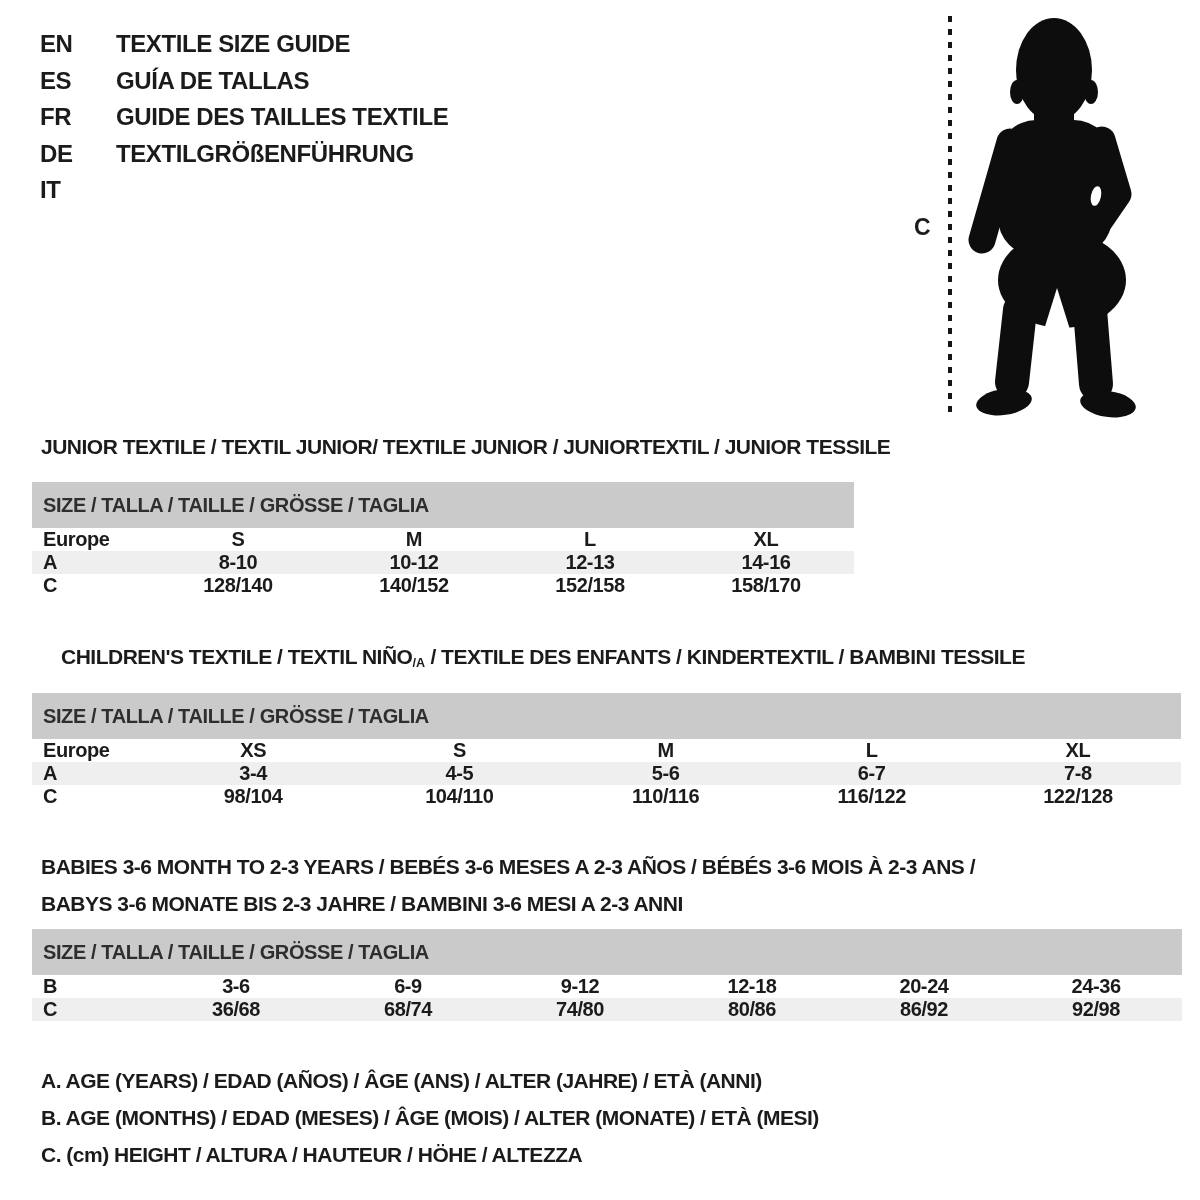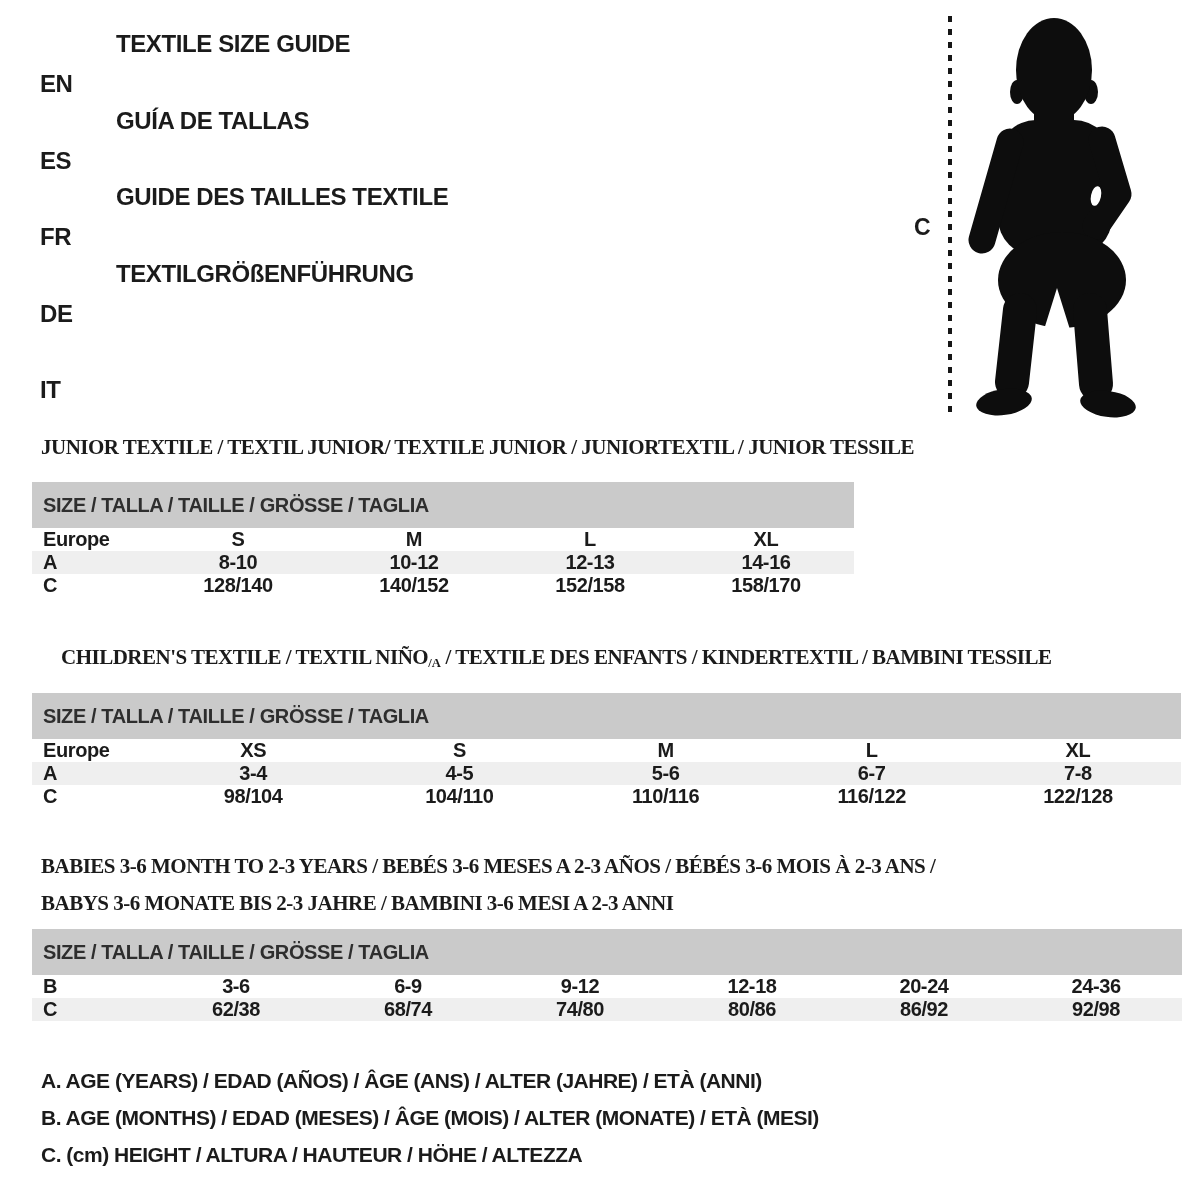--- a/index.html
+++ b/index.html
@@ -4,28 +4,28 @@
 <style>
   html,body{margin:0;padding:0;}
   body{
     width:1200px;height:1200px;position:relative;background:#ffffff;
     font-family:"Liberation Sans", sans-serif;color:#1b1b1b;overflow:hidden;
   }
   .abs{position:absolute;}
   
   .langs{left:40px;top:26px;}
   .lang-row{display:flex;font-size:24px;font-weight:700;line-height:36.6px;letter-spacing:-0.4px;}
-  .lang-code{width:76px;flex:0 0 76px;margin-top:40px;}
+  .lang-code{width:76px;flex:0 0 76px;}
   
   .dash-line{left:948px;top:16px;width:4px;height:400px;
     background:repeating-linear-gradient(to bottom,#161616 0 6px,transparent 6px 13px);}
   .c-label{left:914px;top:214px;font-size:23px;font-weight:700;}
   .toddler{left:956px;top:14px;}
   
-  .s-title{font-size:21px;font-weight:700;letter-spacing:-0.5px;white-space:nowrap;font-family:Liberation Serif, serif;}
+  .s-title{font-size:21px;font-weight:700;letter-spacing:-0.5px;white-space:nowrap;}
   .title-junior{left:41px;top:435px;}
   .title-children{left:41px;top:645px;margin-left:20px;}
   .title-babies{left:41px;top:848px;line-height:37px;}
   .sub-small{font-size:0.60em;position:relative;top:3px;letter-spacing:0;}
   
   table.size-table{border-collapse:collapse;table-layout:fixed;position:absolute;}
   .t-junior{left:32px;top:482px;width:822px;}
   .t-children{left:32px;top:693px;width:1149px;}
   .t-babies{left:32px;top:929px;width:1149px;}
   .size-table th.bar{
@@ -207,21 +207,21 @@
       <td class="rowlabel">B</td>
       <td>3-6</td>
       <td>6-9</td>
       <td>9-12</td>
       <td>12-18</td>
       <td>20-24</td>
       <td>24-36</td>
     </tr>
     <tr class="alt">
       <td class="rowlabel">C</td>
-      <td>62/38</td>
+      <td>36/68</td>
       <td>68/74</td>
       <td>74/80</td>
       <td>80/86</td>
       <td>86/92</td>
       <td>92/98</td>
     </tr>
   </tbody>
 </table>
 
 <div class="abs notes">

